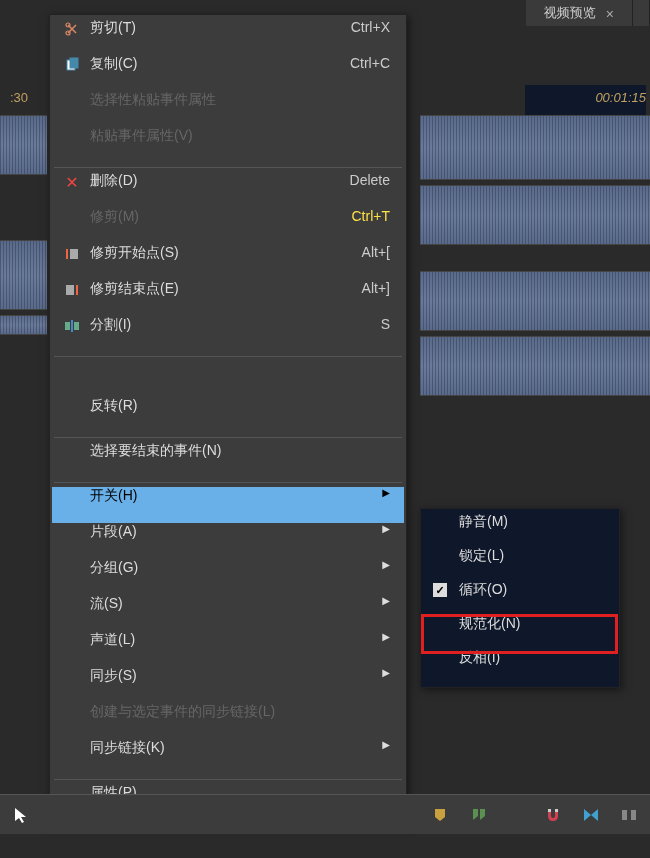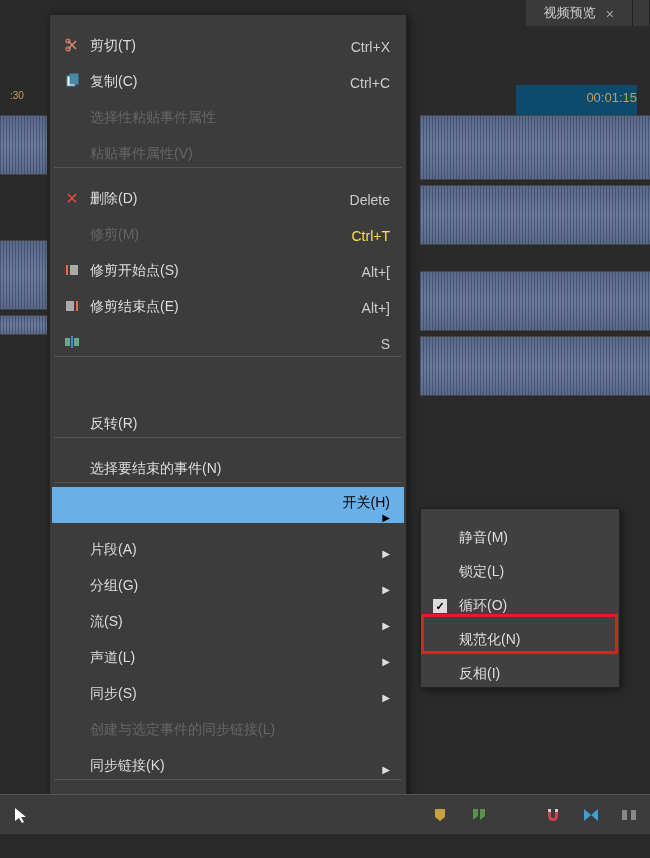--- a/index.html
+++ b/index.html
@@ -21,55 +21,55 @@
     }
     .waveform-pattern {
       position: absolute;
       inset: 0;
       background-image: repeating-linear-gradient(90deg, rgba(40,50,70,0.6) 0px, rgba(40,50,70,0.6) 1px, transparent 1px, transparent 3px);
       opacity: 0.7;
     }
     .timeline-ruler {
       position: absolute;
       left: 420;
-      right: 13px;
+      right: 4px;
       top: 85px;
       height: 30px;
-      background: #0c4a6e;
+      background: #0f172a;
       color: #c0a060;
       font-size: 13px;
       padding-left: 70px;
       padding-top: 5px;
+      font-style: italic;
     }
     .menu {
       position: absolute;
       left: 49px;
       top: 14px;
       width: 358px;
       background: #3c3c3c;
       border: 1px solid #222;
       box-shadow: 2px 2px 8px rgba(0,0,0,0.5);
       padding: 4px 2px;
     }
     .menu-item {
       display: flex;
-      align-items: flex-end;
+      align-items: flex-start;
       height: 36px;
       padding: 0 14px 0 8px;
       cursor: pointer;
       position: relative;
     }
     .menu-item.disabled {
       color: #666;
       cursor: default;
     }
     .menu-item.highlighted {
       background: #6ab0e8;
       color: #000;
-      flex-direction: column;
     }
     .menu-icon {
       width: 24px;
       height: 20px;
       margin-right: 6px;
       display: flex;
       align-items: center;
       justify-content: center;
       font-size: 13px;
     }
@@ -88,21 +88,21 @@
     .menu-separator {
       height: 1px;
       background: #555;
       margin: 4px 2px;
     }
     .submenu {
       position: absolute;
       left: 420px;
       top: 508px;
       width: 200px;
-      background: #404040;
+      background: #0f172a;
       border: 1px solid #222;
       box-shadow: 2px 2px 8px rgba(0,0,0,0.5);
       padding: 4px 2px;
     }
     .submenu .menu-item {
       height: 34px;
     }
     .submenu-check {
       width: 18px;
       height: 18px;
@@ -165,21 +165,21 @@
       align-items: center;
       justify-content: center;
     }
     .waveform-left-1 { left:0; top:115px; width:47px; height:60px; }
     .waveform-left-2 { left:0; top:240px; width:47px; height:70px; }
     .waveform-left-3 { left:0; top:315px; width:47px; height:20px; }
     .waveform-right-1 { left:420px; top:115px; width:230px; height:65px; }
     .waveform-right-2 { left:420px; top:185px; width:230px; height:60px; }
     .waveform-right-3 { left:420px; top:271px; width:230px; height:60px; }
     .waveform-right-4 { left:420px; top:336px; width:230px; height:60px; }
-    .left-timecode { position:absolute; left:10px; top:90px; color:#c0a060; font-size:10px; }
+    .left-timecode { position:absolute; left:10px; top:90px; color:#c0a060; font-size:13px; }
   </style>
 </head>
 <body>
 
 <div class="waveform-bg waveform-left-1">
     <div class="waveform-pattern"></div>
   </div>
 <div class="waveform-bg waveform-left-2">
     <div class="waveform-pattern"></div>
   </div>
@@ -284,20 +284,21 @@
   </div>
 
   <div class="menu-item">
     <span class="menu-icon">
       <svg width="16" height="16" viewBox="0 0 16 16">
           <rect x="1" y="4" width="5" height="8" fill="#6a8"></rect>
           <rect x="10" y="4" width="5" height="8" fill="#6a8"></rect>
           <rect x="7" y="2" width="2" height="12" fill="#48c"></rect>
         </svg>
     </span>
+    <span class="menu-label">分割(I)</span>
     <span class="menu-shortcut">S</span>
   </div>
 
   <div class="menu-separator"></div>
 
   <div class="menu-item">
     <span class="menu-icon"></span>
   </div>
 
   <div class="menu-item">

